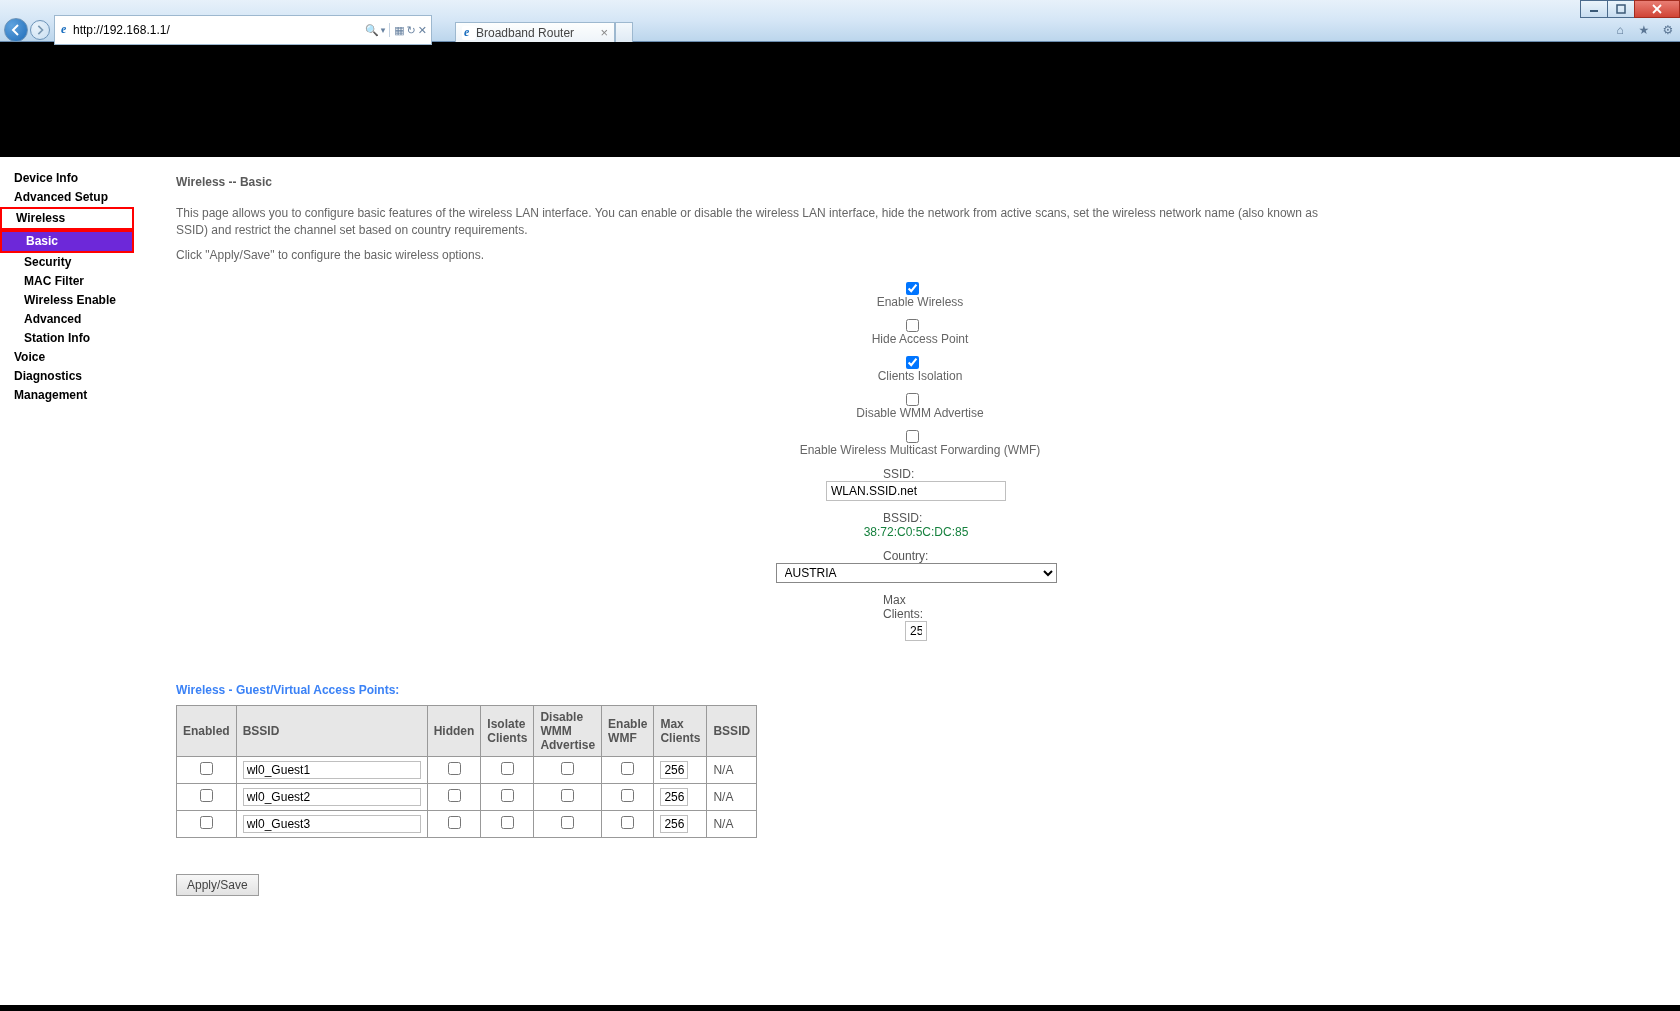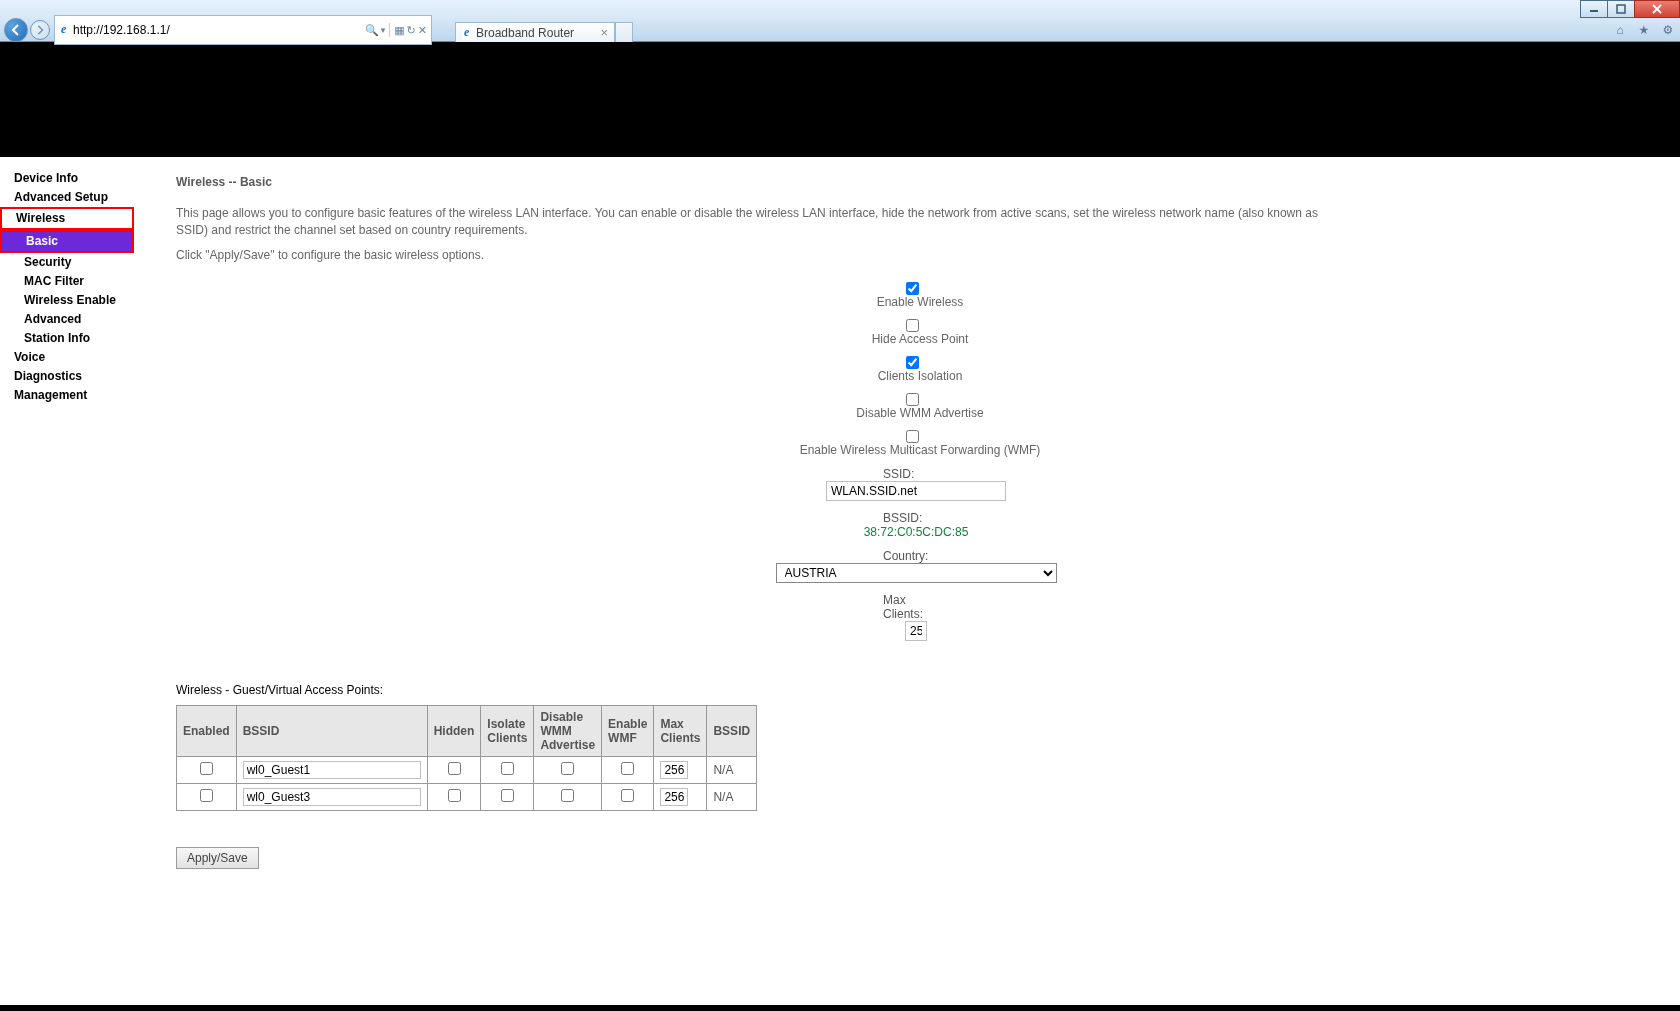--- a/index.html
+++ b/index.html
@@ -48,21 +48,21 @@
 .form-row.cb { padding-left: 8px; }
 .form-row.cb input[type=checkbox] { margin-right: 16px; }
 .form-row.cb label { color: #666; }
 .form-row .lbl { width: 66px; color: #555; }
 .form-row .lbl.wide { width: 66px; }
 .form-row input[type=text] { border: 1px solid #bfbfbf; padding: 2px 4px; font-size: 12px; }
 .ssid-input { width: 180px; }
 .maxc-input { width: 22px; }
 .country-select { width: 281px; height: 20px; border: 1px solid #888; background: #fff; font-size: 12px; padding-left: 4px; }
 
-.section-hdr { font-weight: normal; color: #000000; margin: 42px 0 8px 0; font-size: 12px; }
+.section-hdr { font-weight: bold; color: #3b82f6; margin: 42px 0 8px 0; font-size: 12px; }
 
 table.guest { border-collapse: collapse; }
 table.guest th, table.guest td { border: 1px solid #999; padding: 4px 6px; font-size: 12px; color: #555; text-align: left; }
 table.guest th { background: #e7e7e7; font-weight: bold; }
 table.guest td input[type=text] { width: 178px; border: 1px solid #bfbfbf; padding: 1px 3px; font-size: 12px; }
 table.guest td input.maxc { width: 28px; }
 table.guest td.center { text-align: center; }
 
 .apply-btn { margin-top: 36px; padding: 3px 10px; font-size: 12px; border: 1px solid #9c9c9c; background: linear-gradient(to bottom,#f7f7f7,#e2e2e2); cursor: pointer; color: #444; }
 
@@ -220,28 +220,38 @@
               <td><input type="text" value="wl0_Guest1" style=""></td>
               <td class="center"><input type="checkbox" style=""></td>
               <td class="center"><input type="checkbox" style=""></td>
               <td class="center"><input type="checkbox" style=""></td>
               <td class="center"><input type="checkbox" style=""></td>
               <td><input type="text" class="maxc" value="256" style=""></td>
               <td>N/A</td>
             </tr>
             <tr>
               <td class="center"><input type="checkbox" style=""></td>
-              <td><input type="text" value="wl0_Guest3" style=""></td>
+              <td><input type="text" value="wl0_Guest2" style=""></td>
               <td class="center"><input type="checkbox" style=""></td>
               <td class="center"><input type="checkbox" style=""></td>
               <td class="center"><input type="checkbox" style=""></td>
               <td class="center"><input type="checkbox" style=""></td>
               <td><input type="text" class="maxc" value="256" style=""></td>
               <td>N/A</td>
             </tr>
+            <tr>
+              <td class="center"><input type="checkbox" style=""></td>
+              <td><input type="text" value="wl0_Guest3" style=""></td>
+              <td class="center"><input type="checkbox" style=""></td>
+              <td class="center"><input type="checkbox" style=""></td>
+              <td class="center"><input type="checkbox" style=""></td>
+              <td class="center"><input type="checkbox" style=""></td>
+              <td><input type="text" class="maxc" value="256" style=""></td>
+              <td>N/A</td>
+            </tr>
           </tbody>
       </table>
 
       <button class="apply-btn">Apply/Save</button>
 
       
       
     </div>
   </div>
 

